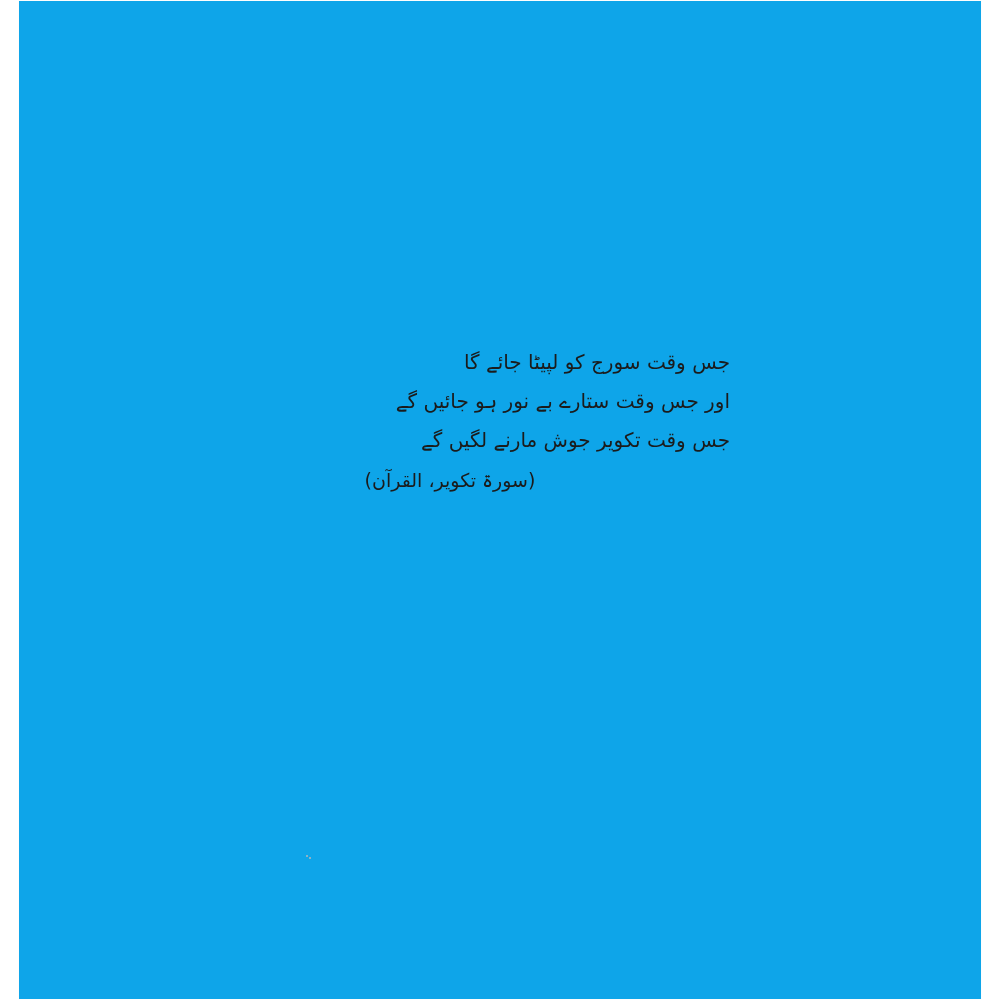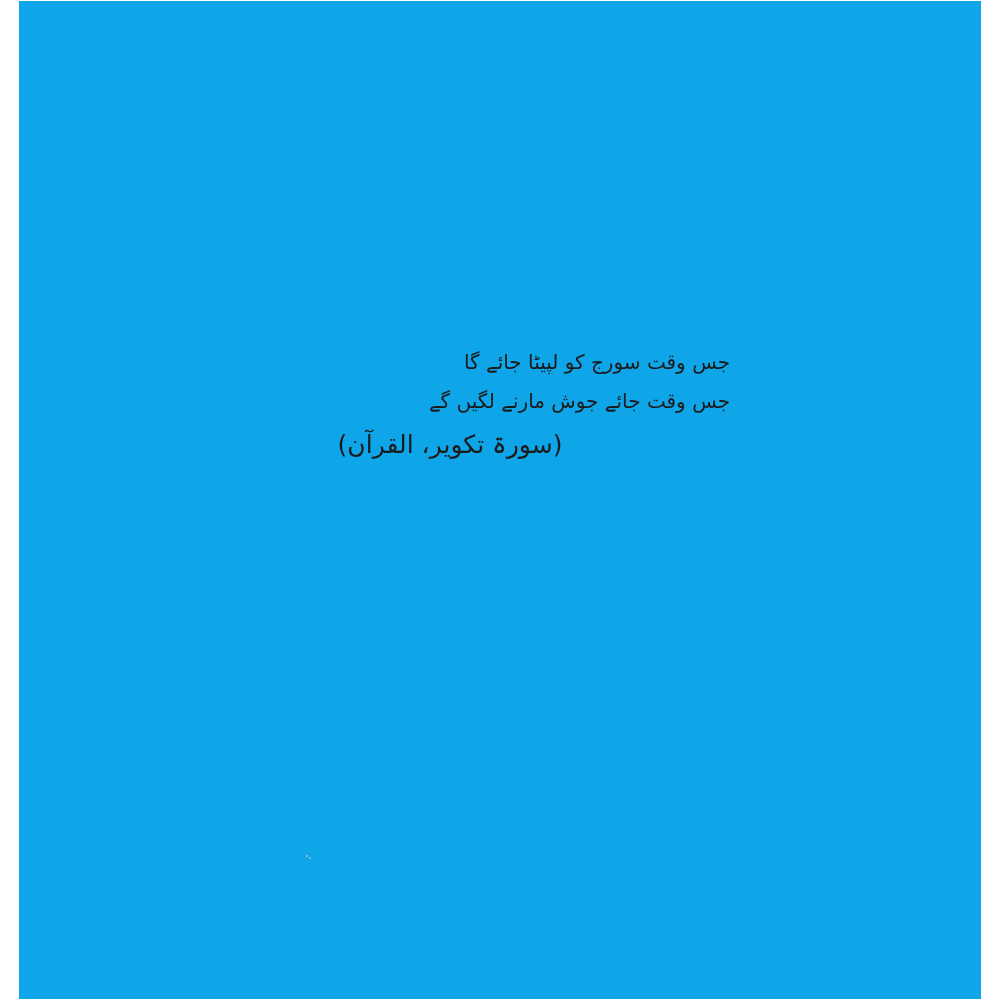--- a/index.html
+++ b/index.html
@@ -49,21 +49,21 @@
 
   .verse-line.l1 { padding-left: 0; }
   .verse-line.l2 { }
   .verse-line.l3 { }
   .verse-line.l4 { }
   .verse-line.l5 { }
   .verse-line.l6 { }
 
   .source {
     color: #1b1b1b;
-    font-size: 25px;
+    font-size: 19px;
     margin: 12px 0 0 0;
     white-space: nowrap;
     text-align: center;
     padding-right: 40px;
   }
 
   .verse-block-2 {
     position: absolute;
     right: 278px;
     top: 700px;
@@ -93,21 +93,22 @@
   .speck.s2 { left: 291px; top: 857px; }
 </style>
 </head>
 <body>
 
 <div class="page">
   <div class="paper">
 
     <div class="verse-block">
       <p class="verse-line l1">جس وقت سورج کو لپیٹا جائے گا</p>
-      <p class="verse-line l6">جس وقت جائے جوش مارنے لگیں گے</p>
+      <p class="verse-line l2">اور جس وقت ستارے بے نور ہو جائیں گے</p>
+      <p class="verse-line l6">جس وقت تکویر جوش مارنے لگیں گے</p>
       <p class="source">(سورۃ تکویر، القرآن)</p>
     </div>
 
 
     <span class="speck s1"></span>
     <span class="speck s2"></span>
   </div>
 </div>
 
 </body></html>

